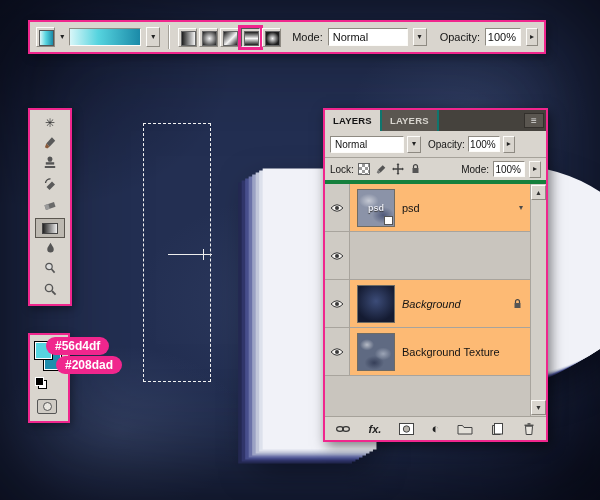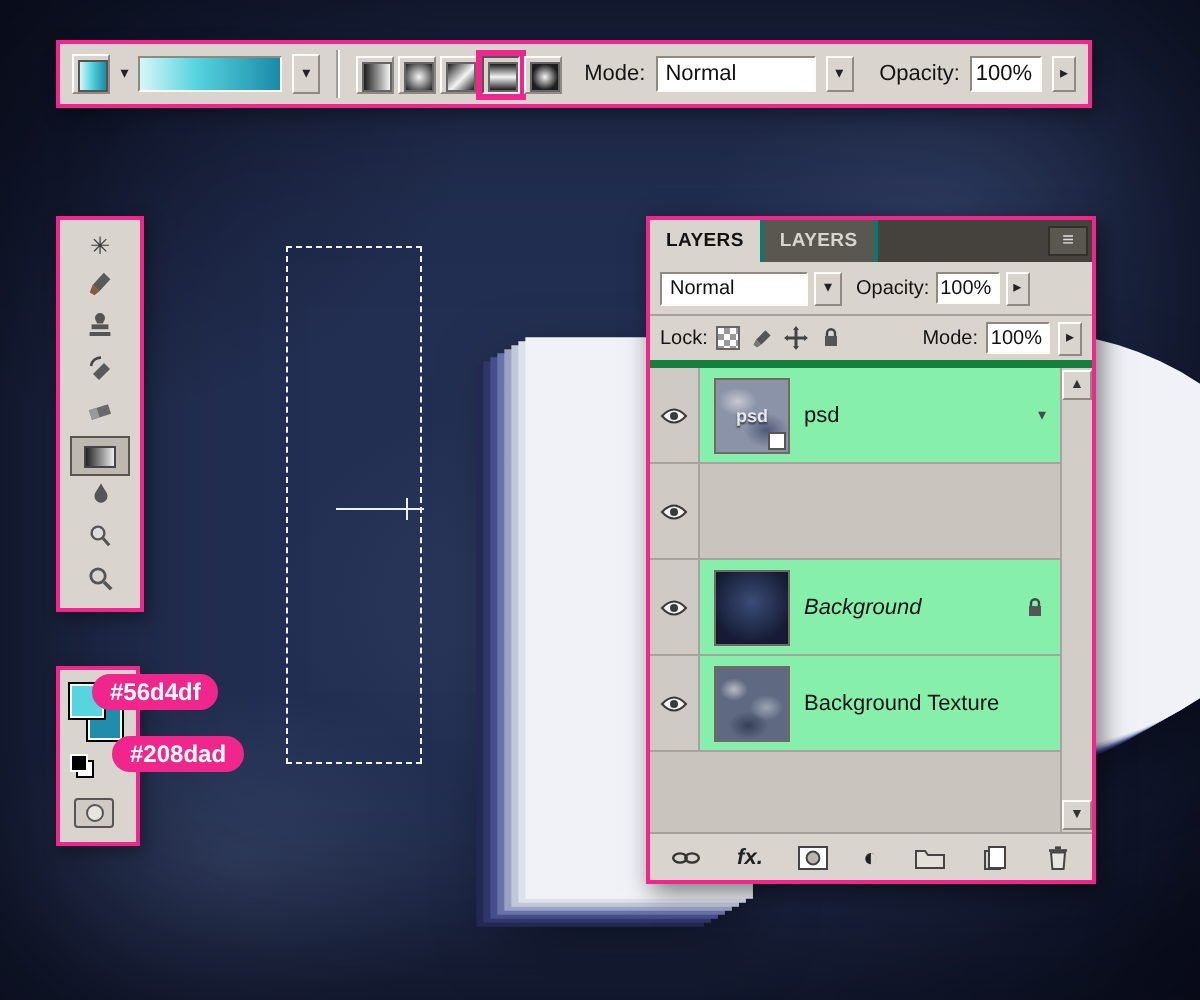--- a/index.html
+++ b/index.html
@@ -85,21 +85,21 @@
   .mini-default{position:absolute;left:5px;top:42px;width:12px;height:12px;}
   .mini-default .w{position:absolute;right:0;bottom:0;width:7px;height:7px;background:#fff;border:1px solid #000;}
   .mini-default .b{position:absolute;left:0;top:0;width:7px;height:7px;background:#000;border:1px solid #fff;}
   .quickmask{position:absolute;left:7px;bottom:7px;width:18px;height:13px;border:1px solid #555;
     border-radius:2px;background:#cfcbc4;display:flex;align-items:center;justify-content:center;}
   .quickmask .c{width:7px;height:7px;border-radius:50%;border:1px solid #555;background:#e8e5df;}
 
   .pill{position:absolute;background:#f0268d;color:#fff;font-weight:bold;font-size:12px;
     padding:2px 9px;border-radius:10px;z-index:7;white-space:nowrap;}
   .pill1{left:46px;top:337px;}
-  .pill2{left:56px;top:368px;}
+  .pill2{left:56px;top:356px;}
 
   
   .layers-panel{position:absolute;left:323px;top:108px;width:225px;height:334px;z-index:5;
     display:flex;flex-direction:column;box-sizing:border-box;
     box-shadow:3px 4px 12px rgba(0,0,0,.5);}
   .lp-tabs{height:21px;background:#45423d;display:flex;align-items:stretch;flex:none;}
   .lp-tab{padding:0 8px;font-size:9.5px;font-weight:bold;color:#d8d5cf;display:flex;
     align-items:center;background:#5a5650;border-right:2px solid #0f766e;letter-spacing:.2px;}
   .lp-tab.active{background:#d9d5ce;color:#141414;}
   .lp-tab-spacer{flex:1;}
@@ -118,21 +118,21 @@
   .checker-sm{width:10px;height:10px;border:1px solid #666;background:
     linear-gradient(45deg,#999 25%,transparent 25%,transparent 75%,#999 75%),
     linear-gradient(45deg,#999 25%,transparent 25%,transparent 75%,#999 75%);
     background-position:0 0,3px 3px;background-size:6px 6px;background-color:#fff;}
   .lock-spacer{flex:1;}
   .lp-body{flex:1;display:flex;min-height:0;}
   .lp-rows{flex:1;background:#c9c5be;display:flex;flex-direction:column;overflow:hidden;}
   .layer-row{height:47px;border-bottom:1px solid #a8a49d;display:flex;align-items:stretch;flex:none;}
   .eye-cell{width:24px;display:flex;align-items:center;justify-content:center;
     border-right:1px solid #a8a49d;background:#cfcbc4;flex:none;}
-  .row-main{flex:1;display:flex;align-items:center;background:#86efac;min-width:0;}
+  .row-main{flex:1;display:flex;align-items:center;background:#fdba74;min-width:0;}
   .row-main.selected{background:#3f8ede;}
   .thumb{width:38px;height:38px;margin:0 7px;border:1px solid #6f6b63;flex:none;position:relative;
     box-sizing:border-box;}
   .thumb-psd{background:
     radial-gradient(14px 10px at 30% 30%, rgba(255,255,255,.5), transparent 70%),
     radial-gradient(16px 12px at 70% 70%, rgba(40,50,90,.6), transparent 70%),
     #8b93a8;display:flex;align-items:center;justify-content:center;}
   .thumb-psd .ptxt{font-size:9px;color:#e7e9f2;font-weight:bold;text-shadow:0 1px 1px #333;}
   .badge{position:absolute;right:1px;bottom:1px;width:9px;height:9px;background:#fff;
     border:1px solid #555;box-sizing:border-box;}

